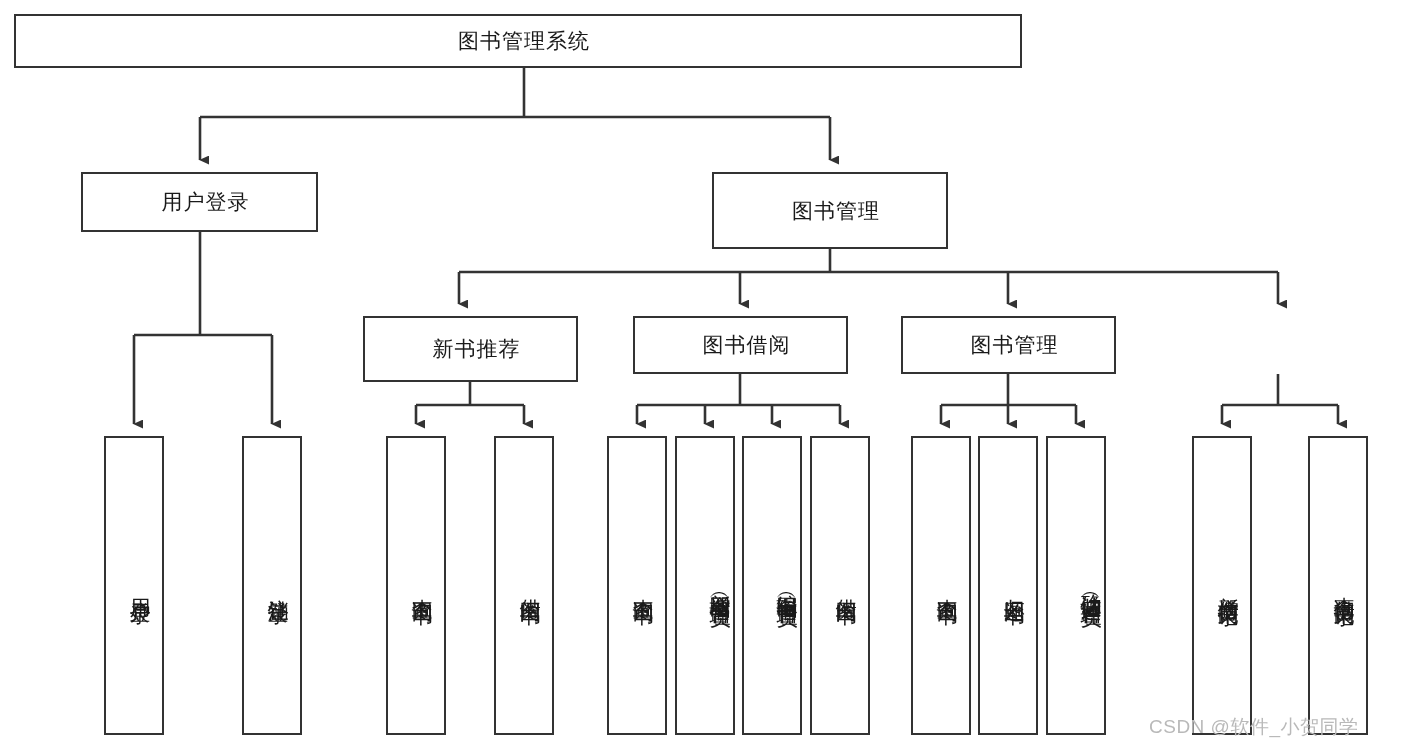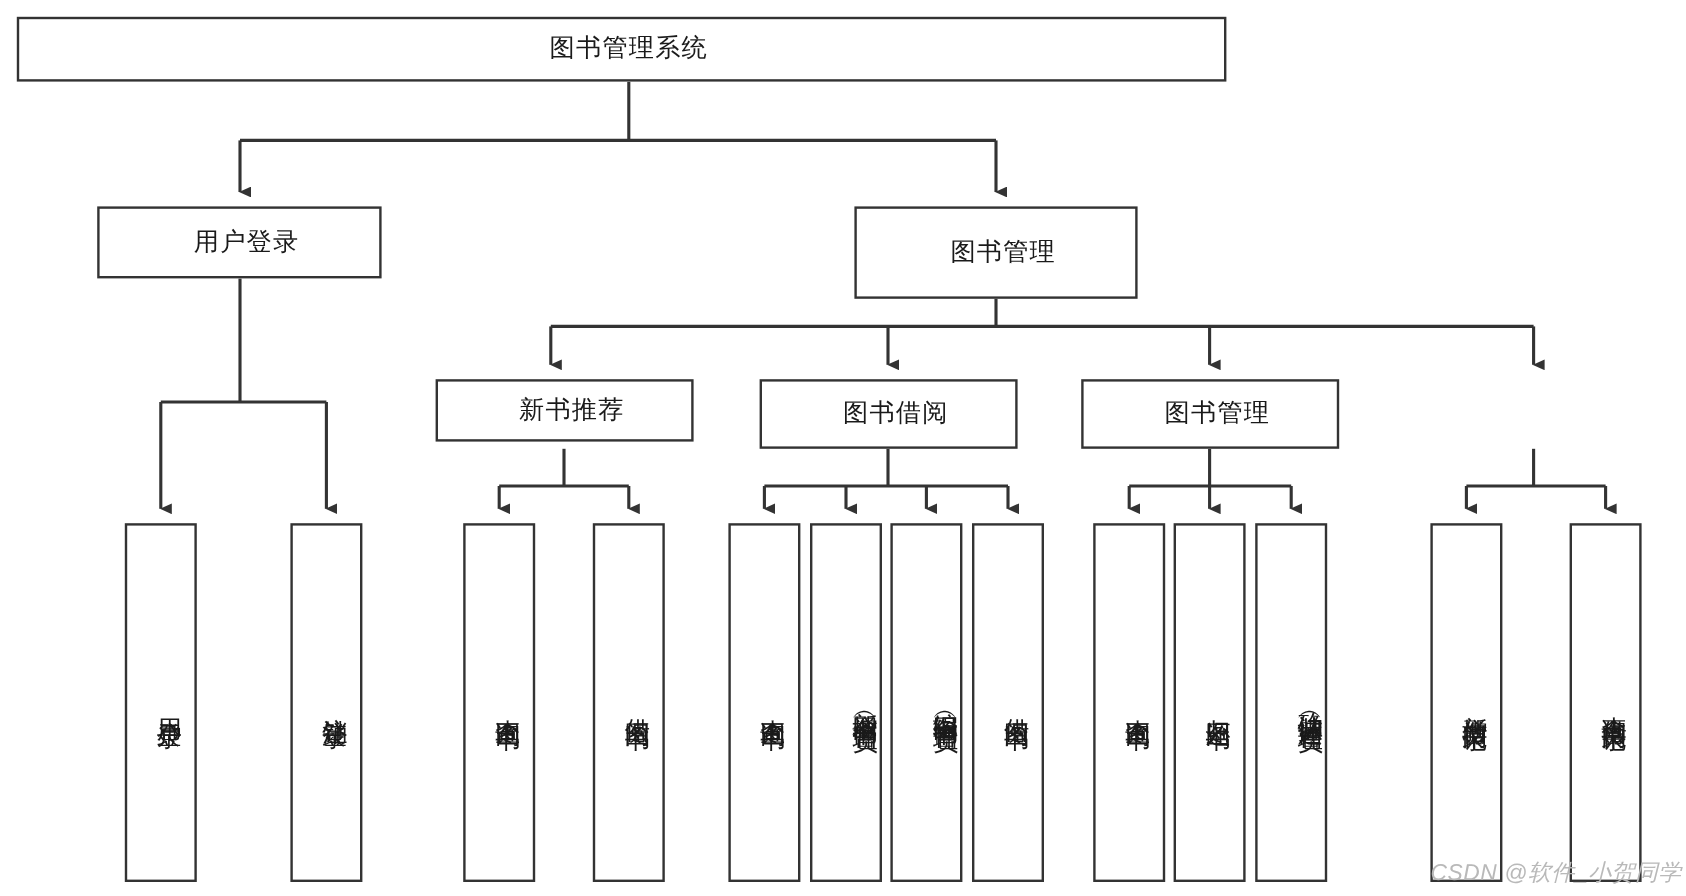--- a/index.html
+++ b/index.html
@@ -128,21 +128,21 @@
     <span class="node-label">图书管理系统</span>
   </div>
 
   <div class="node horizontal" style="left:81px; top:172px; width:237px; height:60px;">
     <span class="node-label">用户登录</span>
   </div>
   <div class="node horizontal" style="left:712px; top:172px; width:236px; height:77px;">
     <span class="node-label">图书管理</span>
   </div>
 
-  <div class="node horizontal" style="left:363px; top:316px; width:215px; height:52px;justify-content:center;">
+  <div class="node horizontal" style="left:363px; top:316px; width:215px; height:66px;justify-content:center;">
     <span class="node-label">新书推荐</span>
   </div>
   <div class="node horizontal" style="left:633px; top:316px; width:215px; height:58px;justify-content:center;">
     <span class="node-label">图书借阅</span>
   </div>
   <div class="node horizontal" style="left:901px; top:316px; width:215px; height:58px;">
     <span class="node-label">图书管理</span>
   </div>
 
   <div class="node vertical" style="left:104px; top:436px; width:60px; height:299px;">
@@ -182,15 +182,15 @@
     <span class="node-label">确认归还（管理员）</span>
   </div>
 
   <div class="node vertical" style="left:1192px; top:436px; width:60px; height:299px;">
     <span class="node-label">新增借阅记录</span>
   </div>
   <div class="node vertical" style="left:1308px; top:436px; width:60px; height:299px;">
     <span class="node-label">查询借阅记录</span>
   </div>
 
-  <div class="watermark" style="left:1192px; top:714px;font-style:italic;">CSDN @软件_小贺同学</div>
+  <div class="watermark" style="left:1149px; top:714px;">CSDN @软件_小贺同学</div>
 
 </div>
 
 </body></html>

